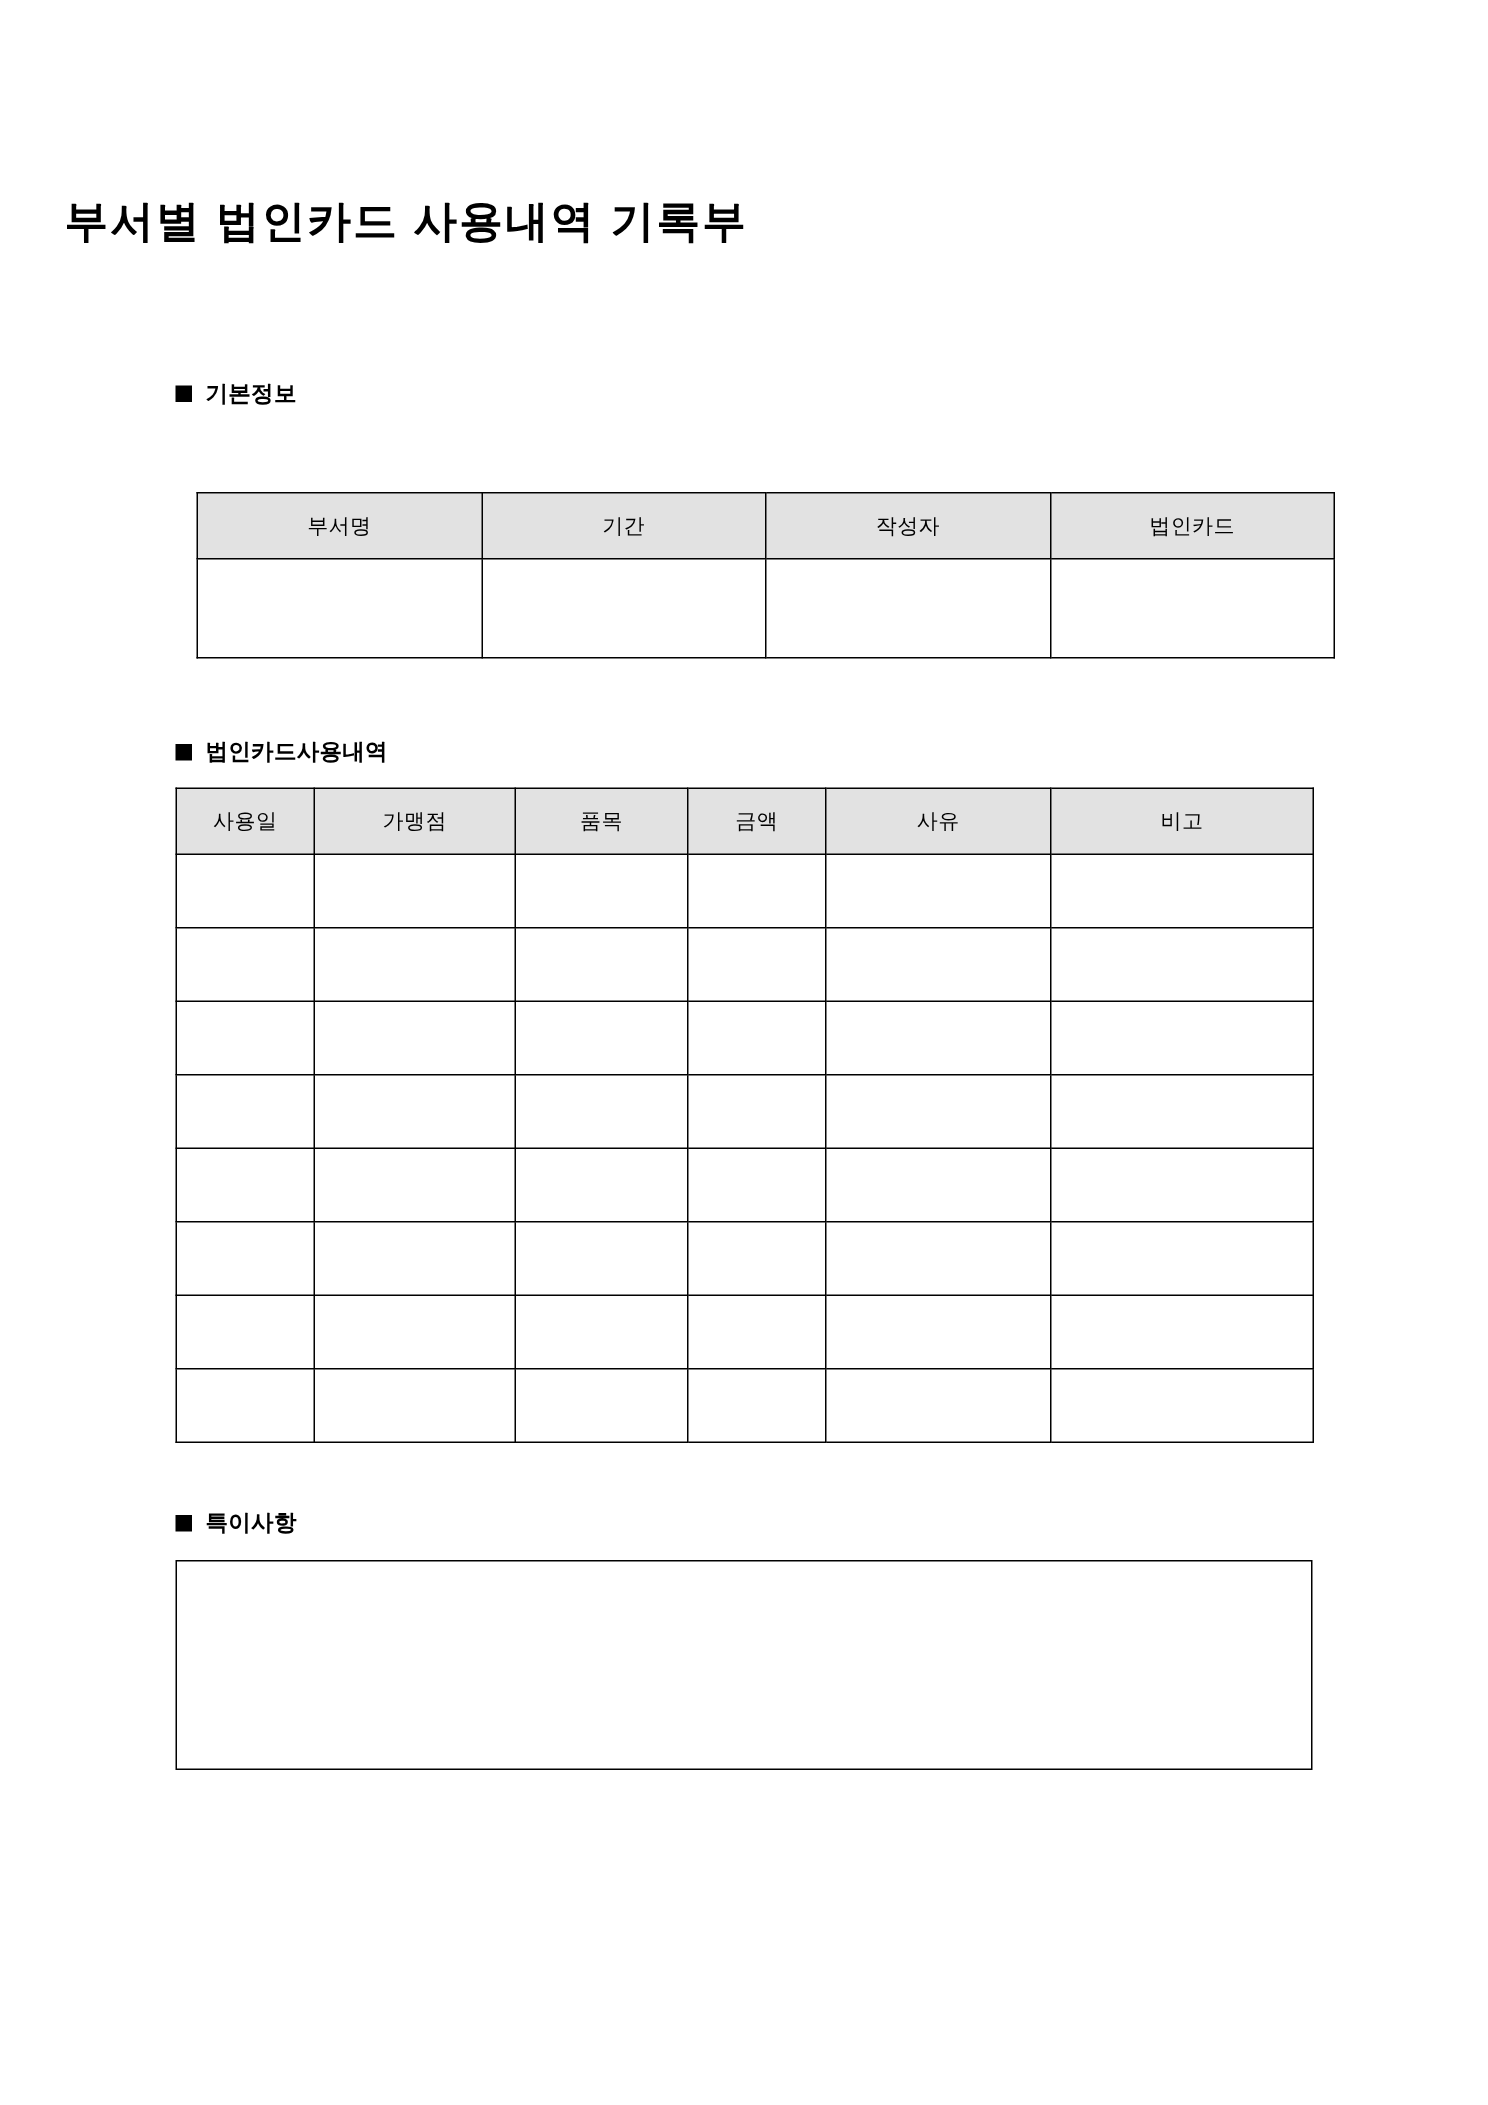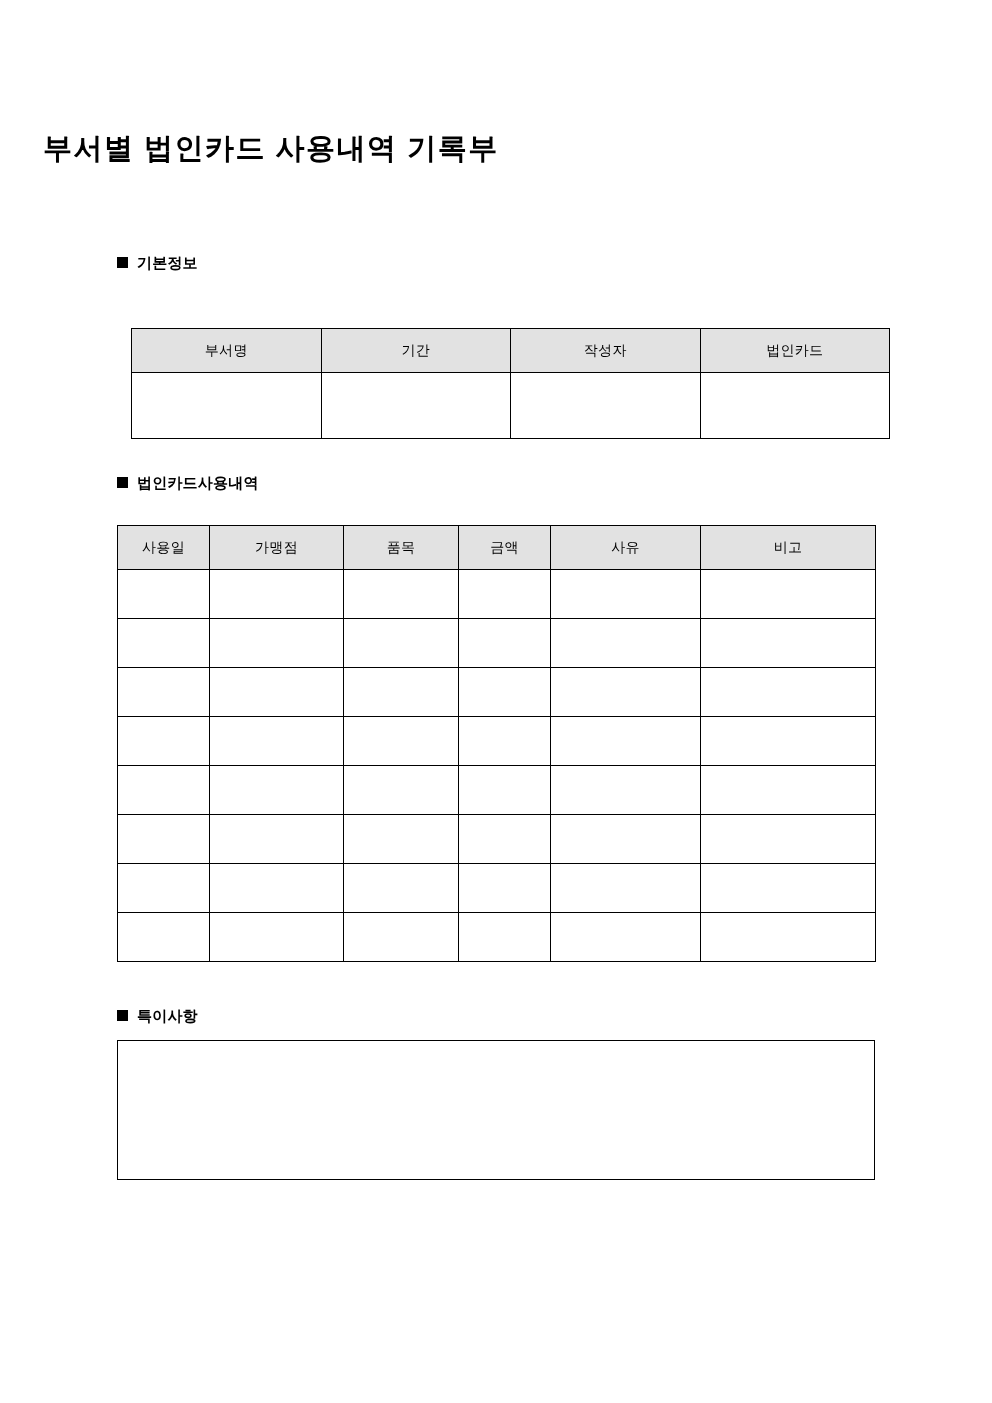--- a/index.html
+++ b/index.html
@@ -55,21 +55,21 @@
   .bullet {
     display: inline-block;
     width: 11px;
     height: 11px;
     background: #000000;
     flex: 0 0 auto;
   }
   .section-head .label { display: inline-block; }
 
   #head-basic   { top: 255px; }
-  #head-usage   { top: 475px; }
+  #head-usage   { top: 494px; }
   #head-notes   { top: 1008px; text-align: right; }
 
   
   .grid {
     position: absolute;
     border-collapse: collapse;
     table-layout: fixed;
     font-size: 14px;
     border: 1px solid #000000;
   }

